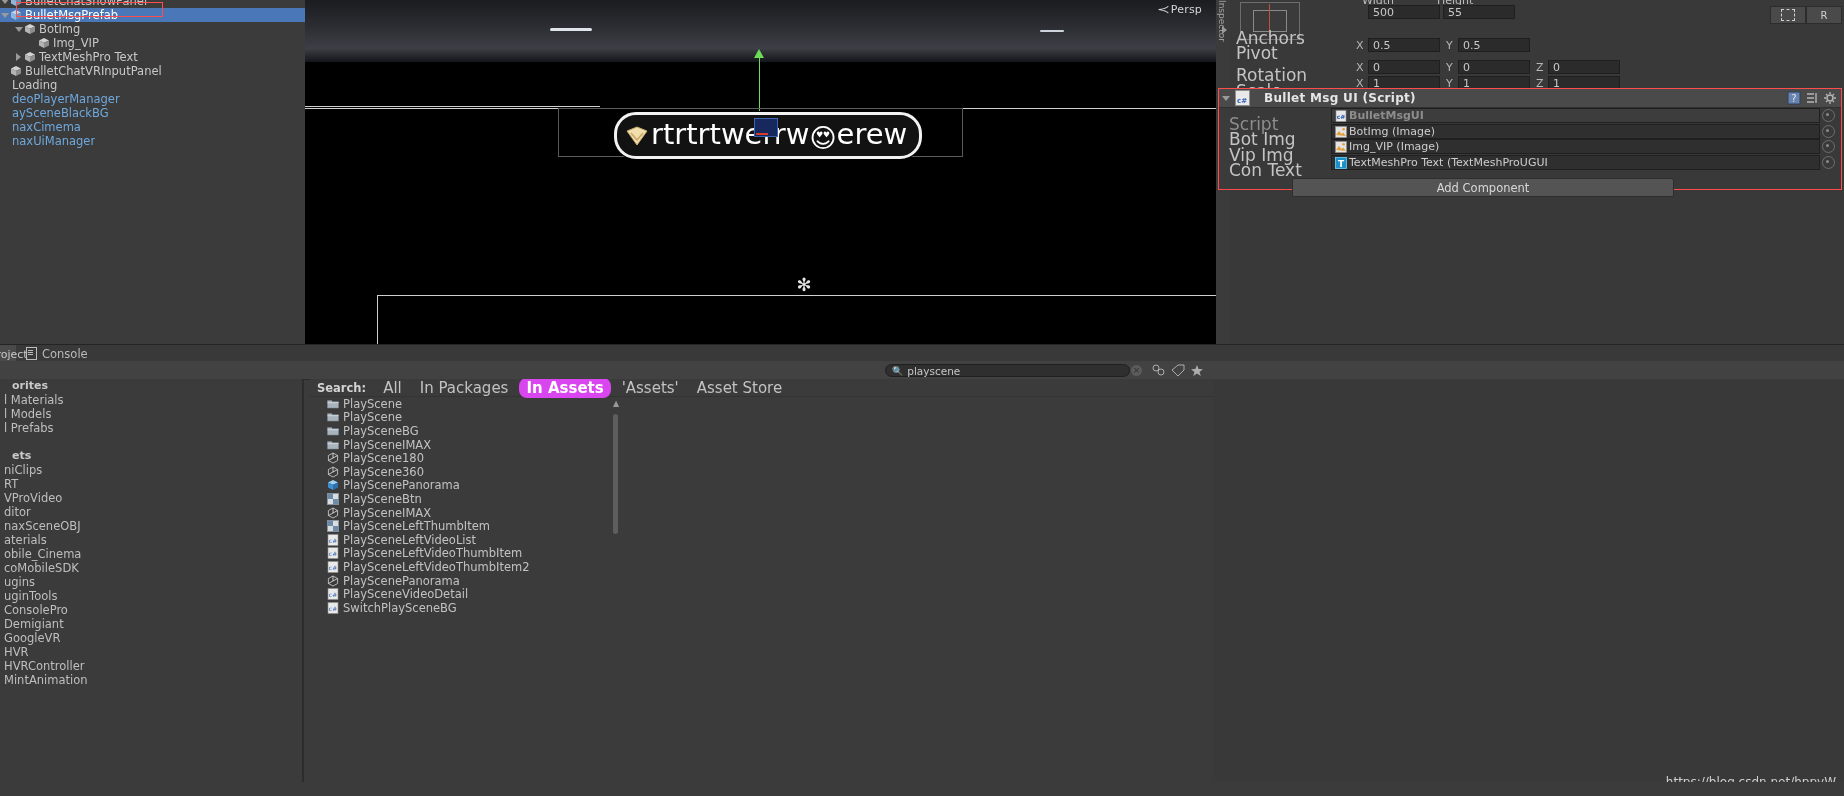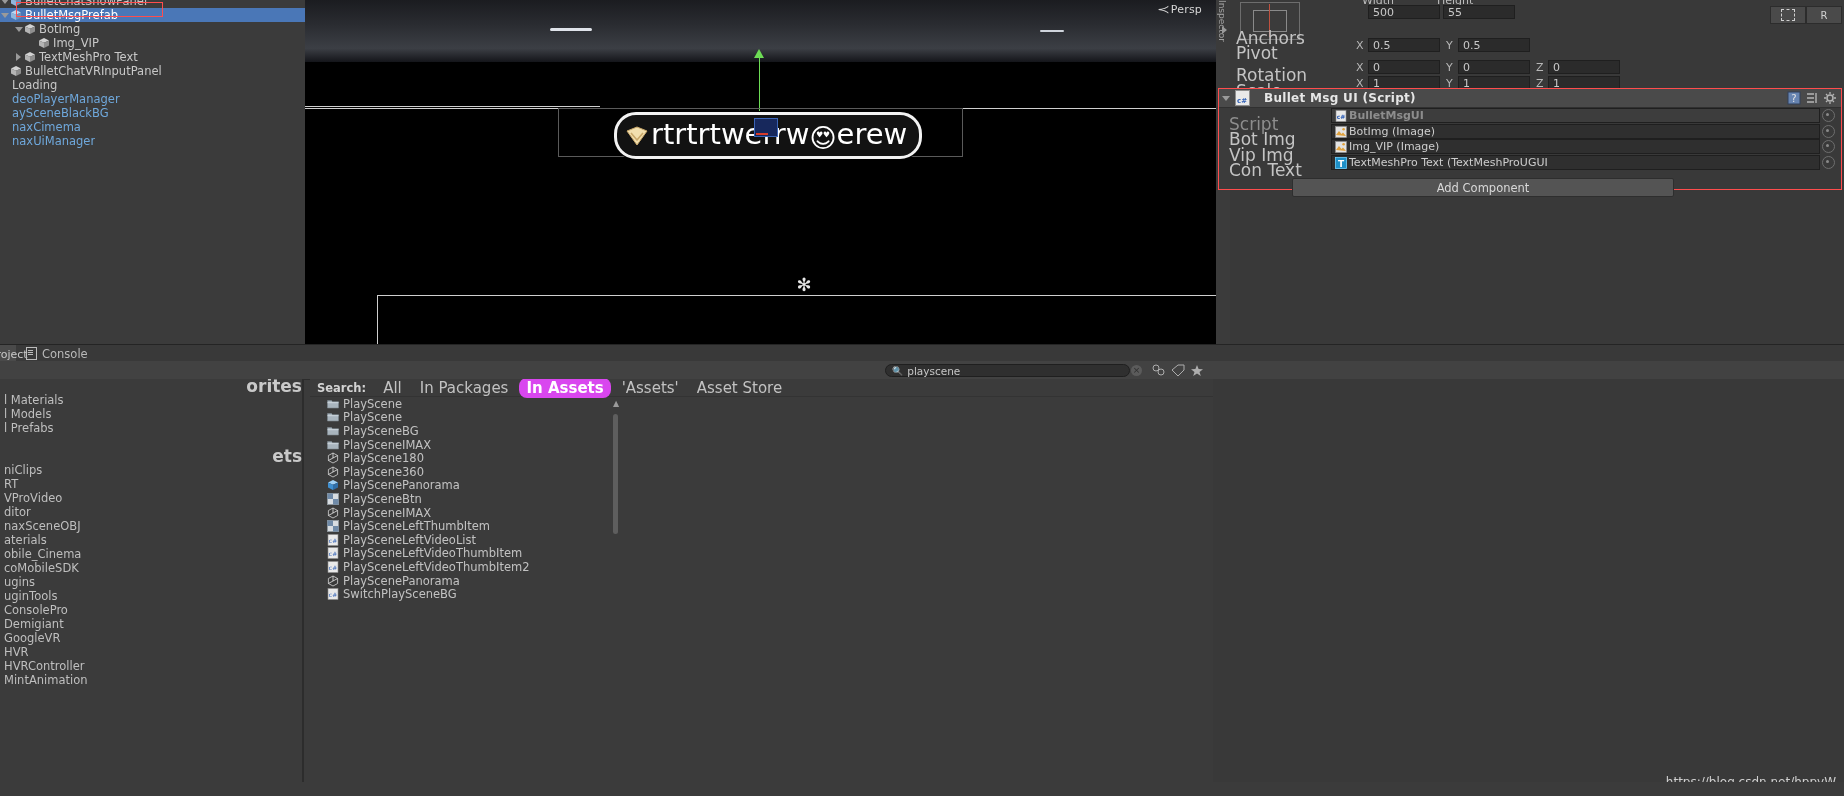--- a/index.html
+++ b/index.html
@@ -88,21 +88,21 @@
   
   #project{left:0;top:361px;width:1844px;height:435px;background:#3b3b3b;}
   #proj-toolbar{position:absolute;left:0;top:0;width:1844px;height:18px;background:#424242;border-bottom:1px solid #2c2c2c;}
   #searchbox{position:absolute;left:885px;top:3px;width:245px;height:13px;background:#2f2f2f;border:1px solid #1f1f1f;border-radius:7px;display:flex;align-items:center;padding:0 6px;box-sizing:border-box;}
   #searchbox .mag{font-size:9px;color:#9a9a9a;margin-right:4px;}
   #searchbox .txt{font-size:10.5px;color:#c6c6c6;}
   #clear-x{position:absolute;left:1131px;top:4px;width:11px;height:11px;border-radius:50%;background:#5b5b5b;color:#2f2f2f;font-size:9px;line-height:11px;text-align:center;}
   .tb-ico{position:absolute;top:3px;width:14px;height:13px;opacity:.9;}
 
   #proj-left{position:absolute;left:0;top:18px;width:302px;height:417px;background:#3b3b3b;overflow:hidden;}
-  .p-head{font-weight:bold;color:#c9c9c9;font-size:17px;height:14px;line-height:14px;padding-left:12px;text-align:right;}
+  .p-head{font-weight:bold;color:#c9c9c9;font-size:11px;height:14px;line-height:14px;padding-left:12px;}
   .p-item{color:#bfbfbf;font-size:11.5px;height:14px;line-height:14px;padding-left:4px;white-space:nowrap;overflow:hidden;}
   #proj-divider{position:absolute;left:302px;top:18px;width:2px;height:417px;background:#2c2c2c;}
   #proj-right{position:absolute;left:310px;top:18px;width:903px;height:417px;background:#3b3b3b;overflow:hidden;}
   #searchrow{height:17px;display:flex;align-items:center;padding-left:7px;border-bottom:1px solid #333;}
   #searchrow .lbl{font-weight:bold;color:#d2d2d2;font-size:11.5px;margin-right:10px;}
   .sfilter{font-size:15px;color:#c2c2c2;padding:1px 7px;margin-right:4px;border-radius:8px;}
   .sfilter.active{background:#d946ef;color:#fff;font-weight:bold;}
   .f-row{height:13.6px;display:flex;align-items:center;padding-left:17px;color:#c2c2c2;font-size:11.5px;}
   .f-ico{width:12px;height:12px;flex:0 0 12px;margin-right:4px;}
   #proj-scroll{position:absolute;left:303px;top:35px;width:5px;height:120px;background:#5e5e5e;border-radius:3px;}
@@ -563,20 +563,27 @@
                 <path d="M6 1 L6 6 L1.4 8.5" fill="none" stroke="#e8e8e8" stroke-width=".8"></path>
                 <path d="M6 6 L10.6 3.5" fill="none" stroke="#e8e8e8" stroke-width=".8"></path>
               </svg></span>
             <span>PlayScenePanorama</span>
           </div>
           <div class="f-row">
             <span class="f-ico"><svg viewBox="0 0 12 12" width="12" height="12">
                 <rect x="1" y="0.5" width="10" height="11" fill="#e9e9e9" stroke="#8e8e8e" stroke-width=".6"></rect>
                 <text x="6" y="9" font-size="6" text-anchor="middle" fill="#2f5fb5" font-family="DejaVu Sans">c#</text>
               </svg></span>
+            <span>PlaySceneVideoDetail</span>
+          </div>
+          <div class="f-row">
+            <span class="f-ico"><svg viewBox="0 0 12 12" width="12" height="12">
+                <rect x="1" y="0.5" width="10" height="11" fill="#e9e9e9" stroke="#8e8e8e" stroke-width=".6"></rect>
+                <text x="6" y="9" font-size="6" text-anchor="middle" fill="#2f5fb5" font-family="DejaVu Sans">c#</text>
+              </svg></span>
             <span>SwitchPlaySceneBG</span>
           </div>
         </div>
       <div id="proj-scroll-up">▲</div>
       <div id="proj-scroll"></div>
     </div>
 
     <div id="right-empty"></div>
     <div id="watermark">https://blog.csdn.net/hppyW</div>
     <div id="bottom-strip"></div>

